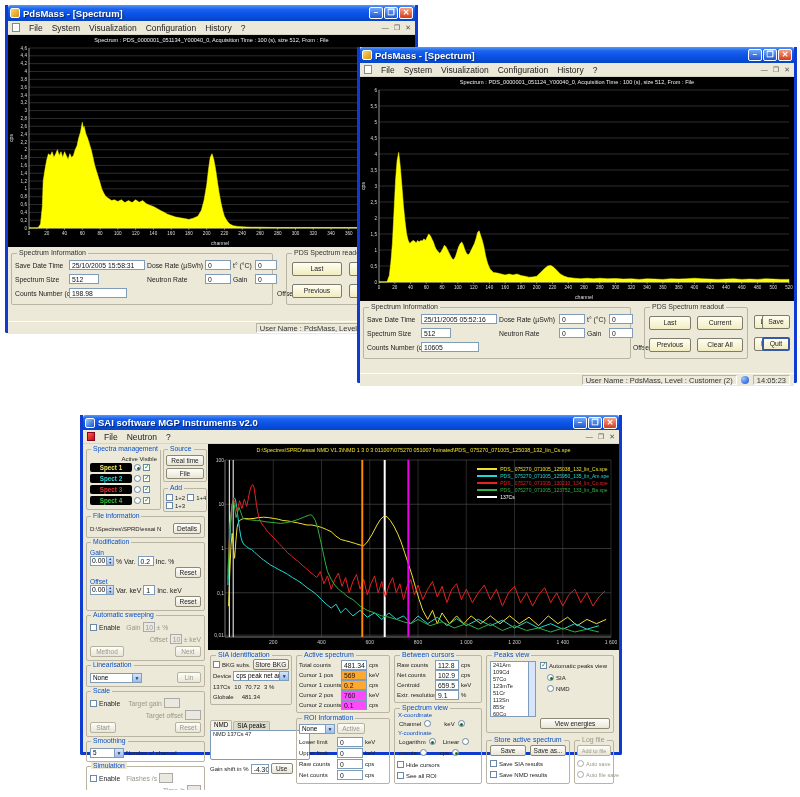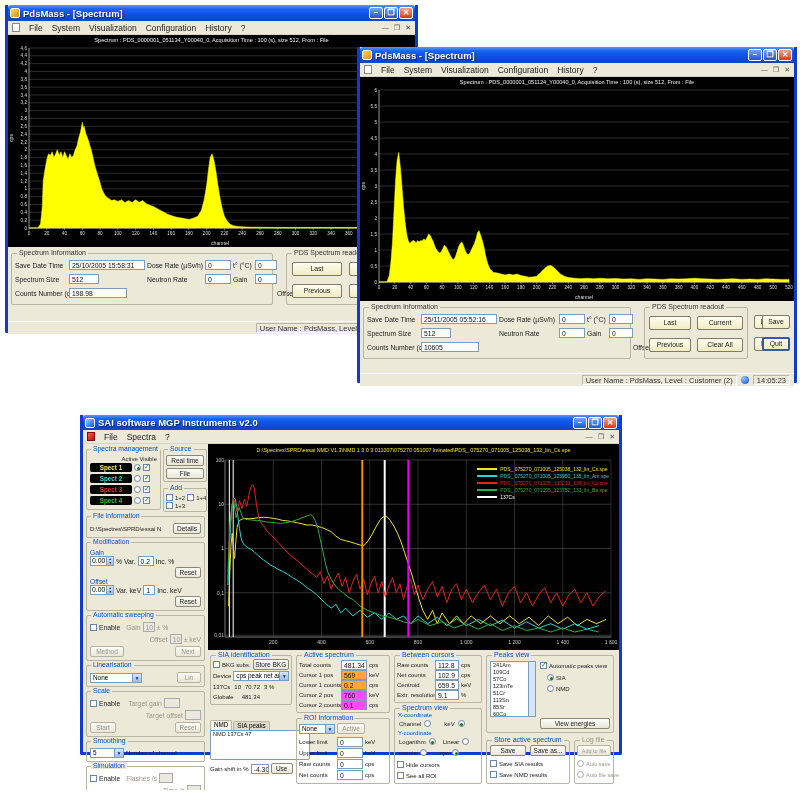--- a/index.html
+++ b/index.html
@@ -422,21 +422,21 @@
       <span class="tttl">SAI software MGP Instruments v2.0</span>
       <span class="tbtns">
         <span class="tbtn">−</span>
         <span class="tbtn">❐</span>
         <span class="tbtn close">✕</span>
       </span>
     </div>
     <div class="mbar">
       <span class="mico" style="background:linear-gradient(135deg,#ff6050,#c01000);border-color:#802;"></span>
       <span>File</span>
-      <span>Spectra</span>
+      <span>Neutron</span>
       <span>?</span>
       <span class="mspace"></span>
       <span class="mdix">
           <span>—</span>
           <span>❐</span>
           <span>✕</span>
         </span>
     </div>
 
     <div style="display:flex;height:346px;">

